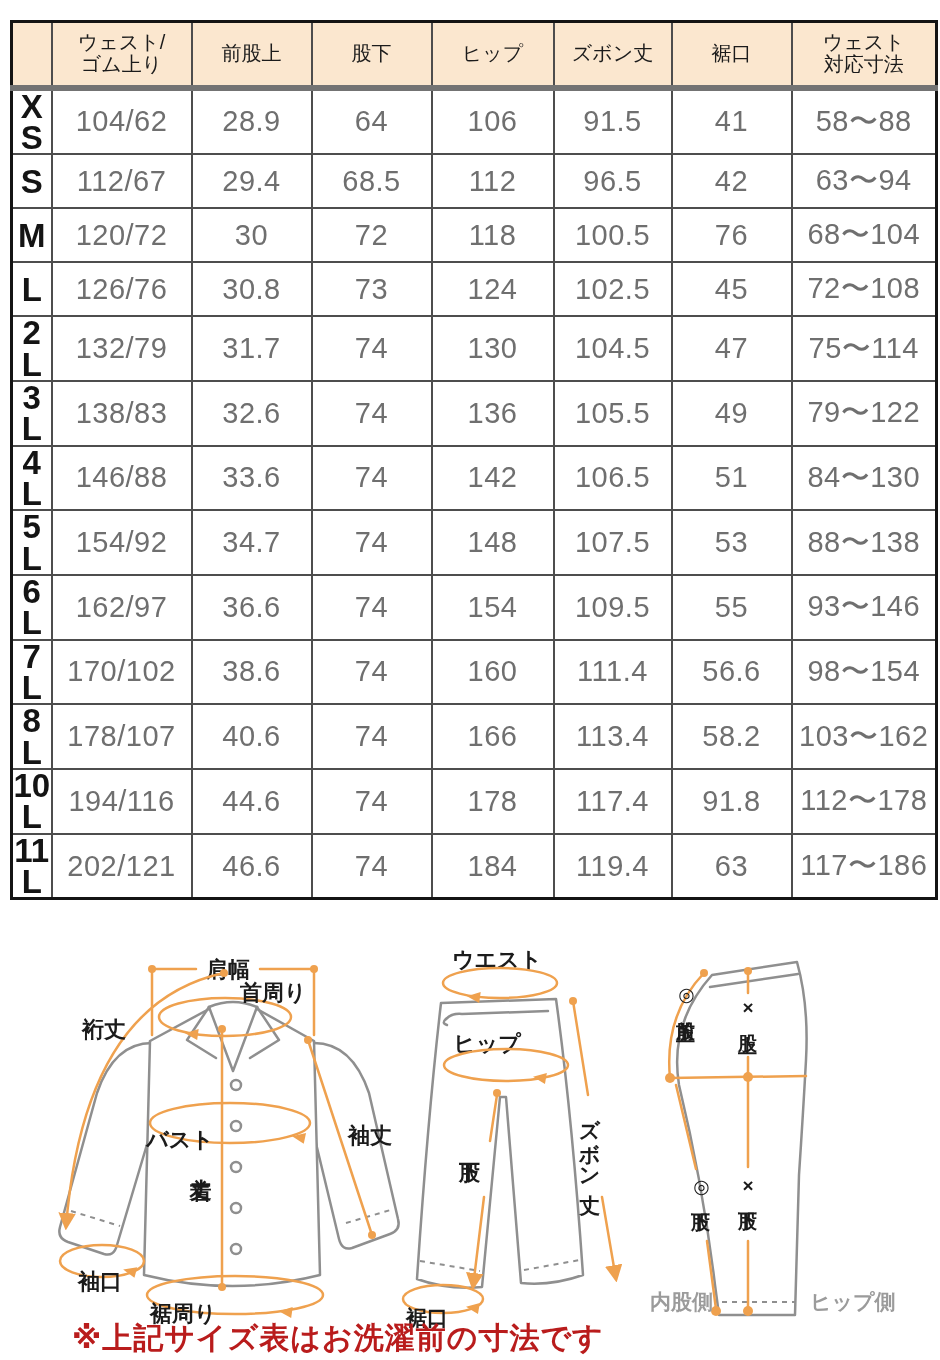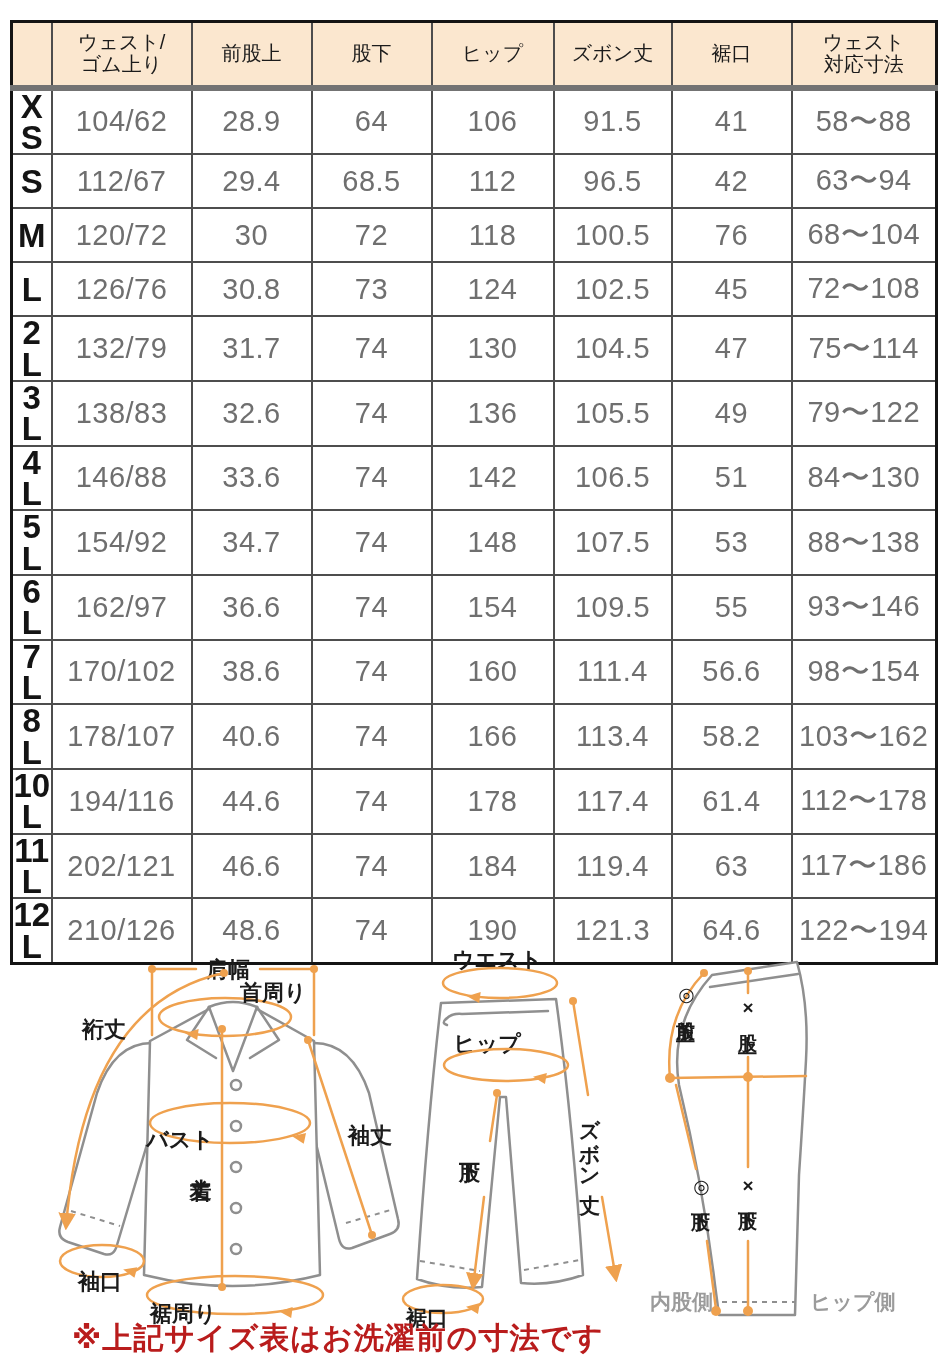--- a/index.html
+++ b/index.html
@@ -171,42 +171,32 @@
           <td>58.2</td>
           <td>103〜162</td>
         </tr>
         <tr>
           <th>10L</th>
           <td>194/116</td>
           <td>44.6</td>
           <td>74</td>
           <td>178</td>
           <td>117.4</td>
-          <td>61.4</td>
+          <td>91.8</td>
           <td>112〜178</td>
         </tr>
         <tr>
           <th>11L</th>
           <td>202/121</td>
           <td>46.6</td>
           <td>74</td>
           <td>184</td>
           <td>119.4</td>
           <td>63</td>
           <td>117〜186</td>
-        </tr>
-        <tr>
-          <th>12L</th>
-          <td>210/126</td>
-          <td>48.6</td>
-          <td>74</td>
-          <td>190</td>
-          <td>121.3</td>
-          <td>64.6</td>
-          <td>122〜194</td>
         </tr>
       </tbody>
   </table>
 </div>
 
 <svg class="diagrams" width="940" height="400" viewBox="0 0 940 400" xmlns="http://www.w3.org/2000/svg">
   <defs>
     <marker id="arr" viewBox="0 0 10 10" refX="8" refY="5" markerWidth="7" markerHeight="7" orient="auto">
       <path d="M0,0 L10,5 L0,10 Z" class="od"></path>
     </marker>

